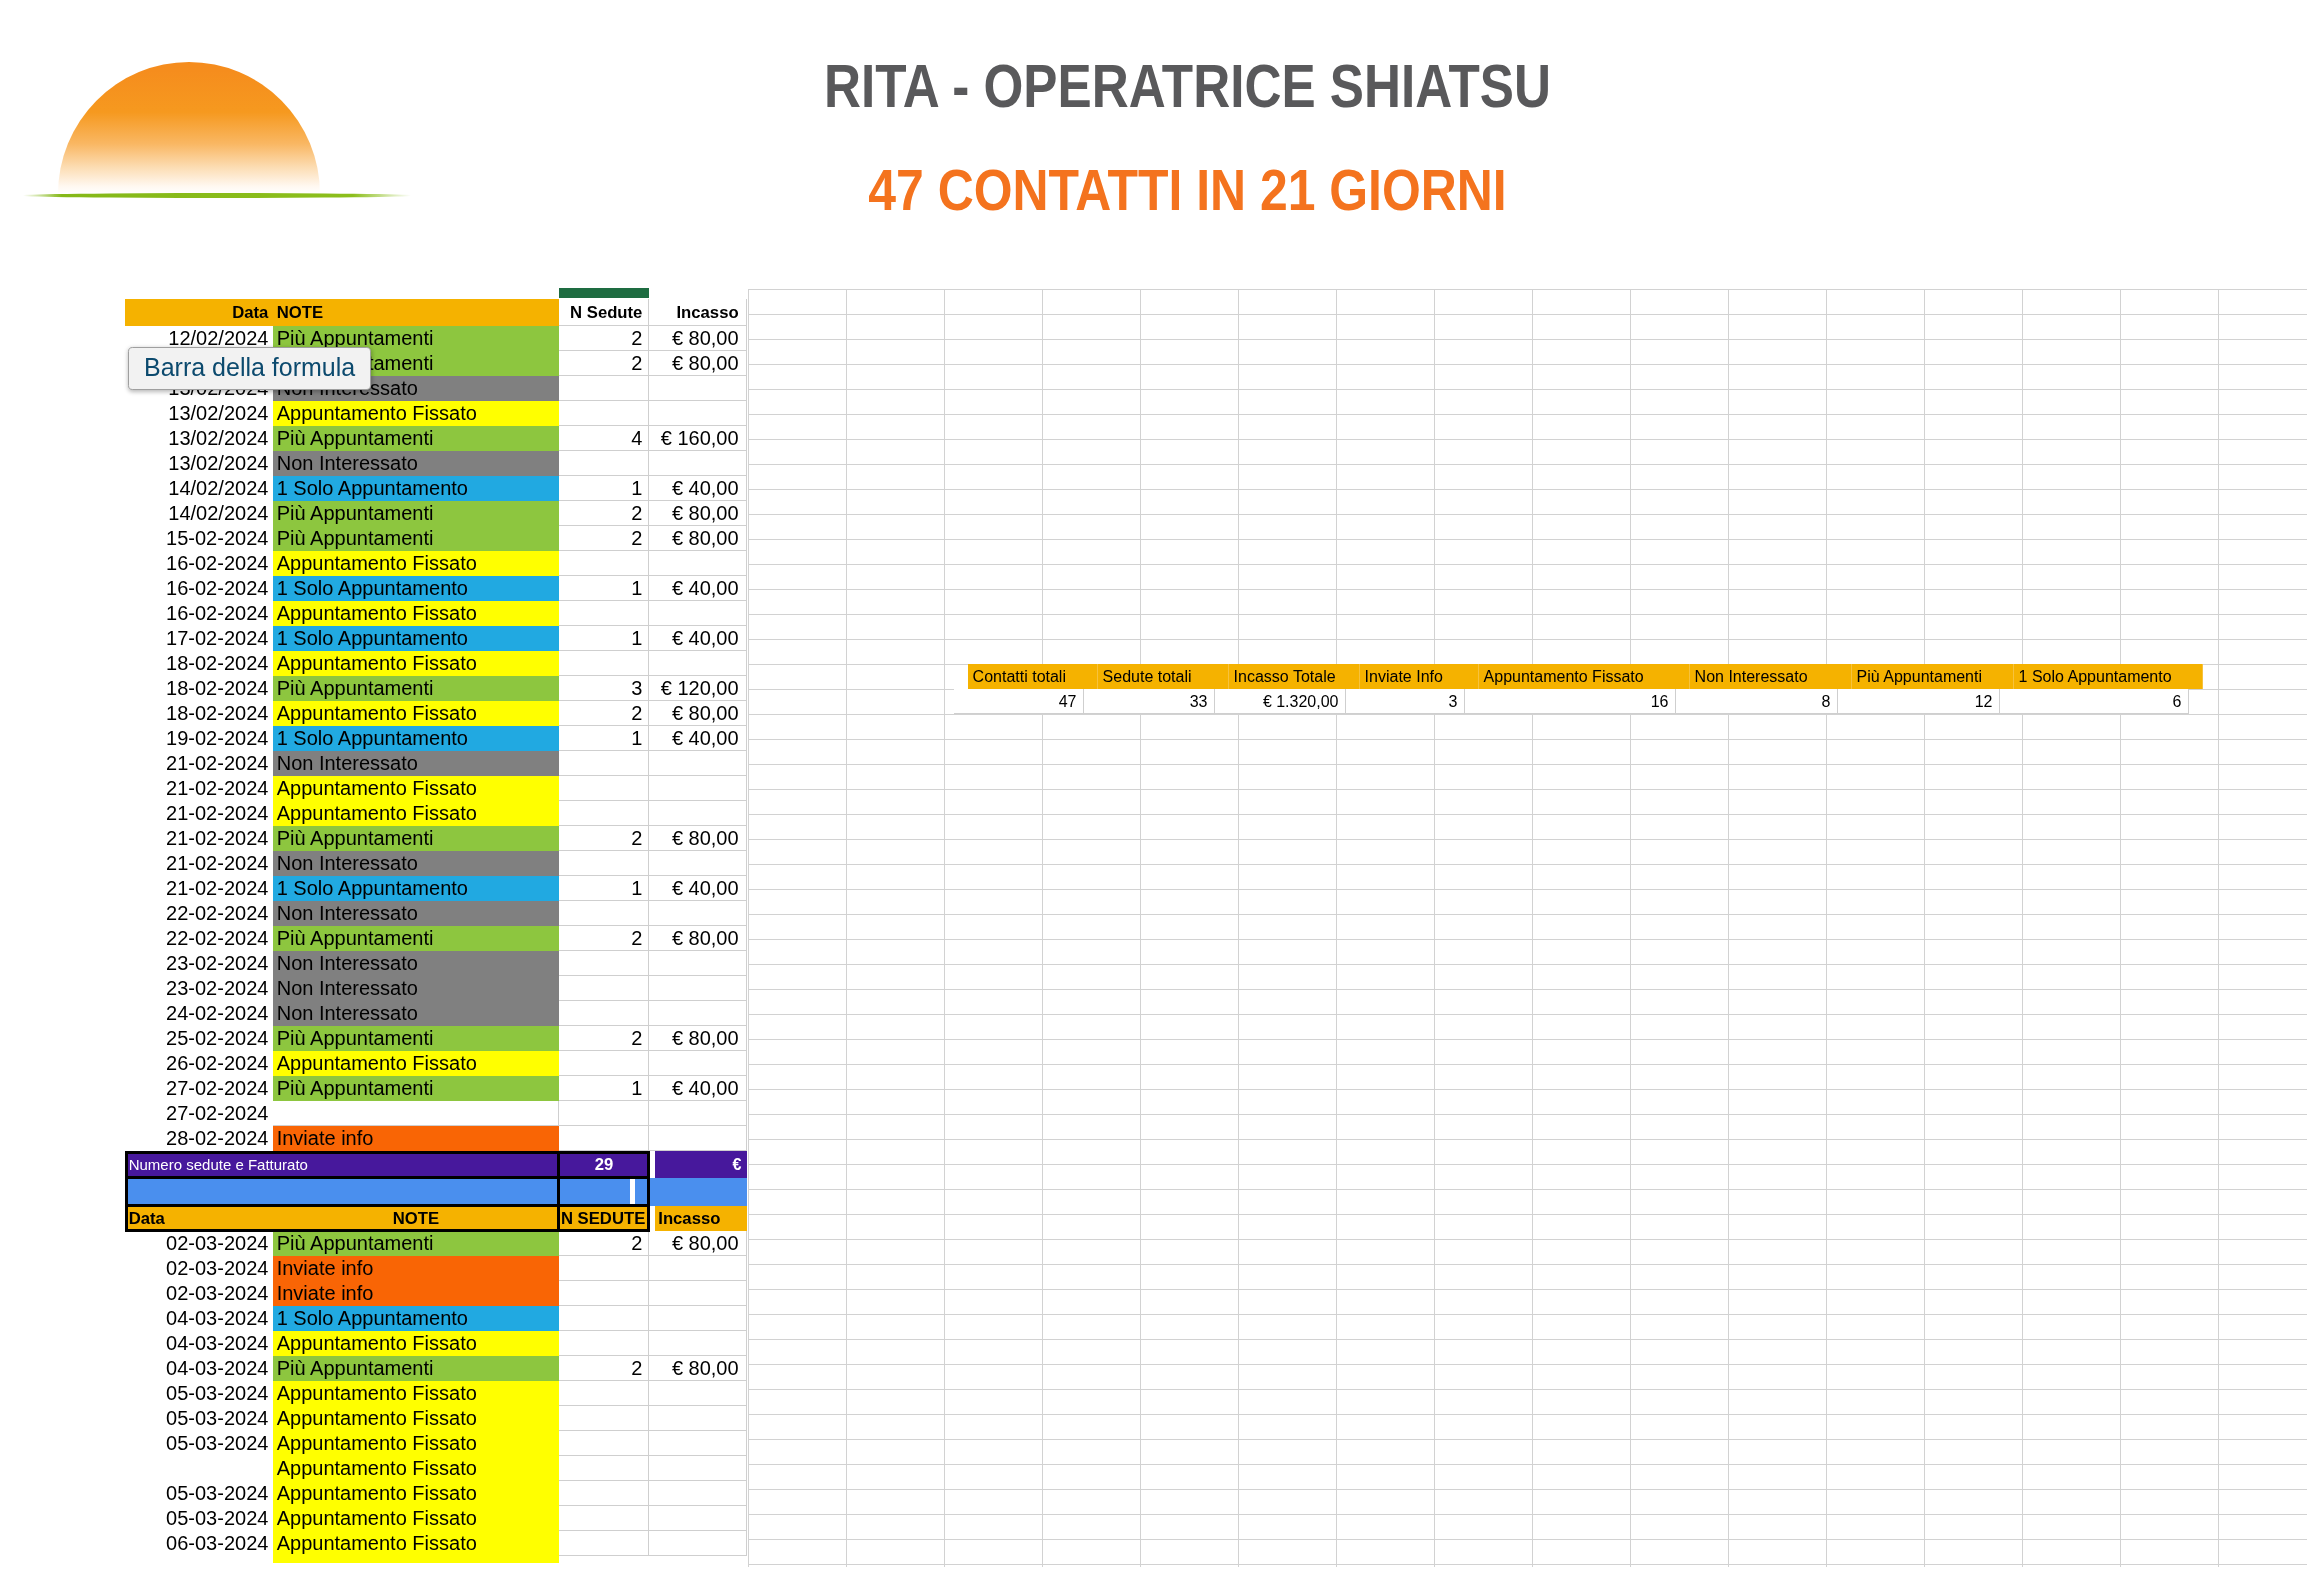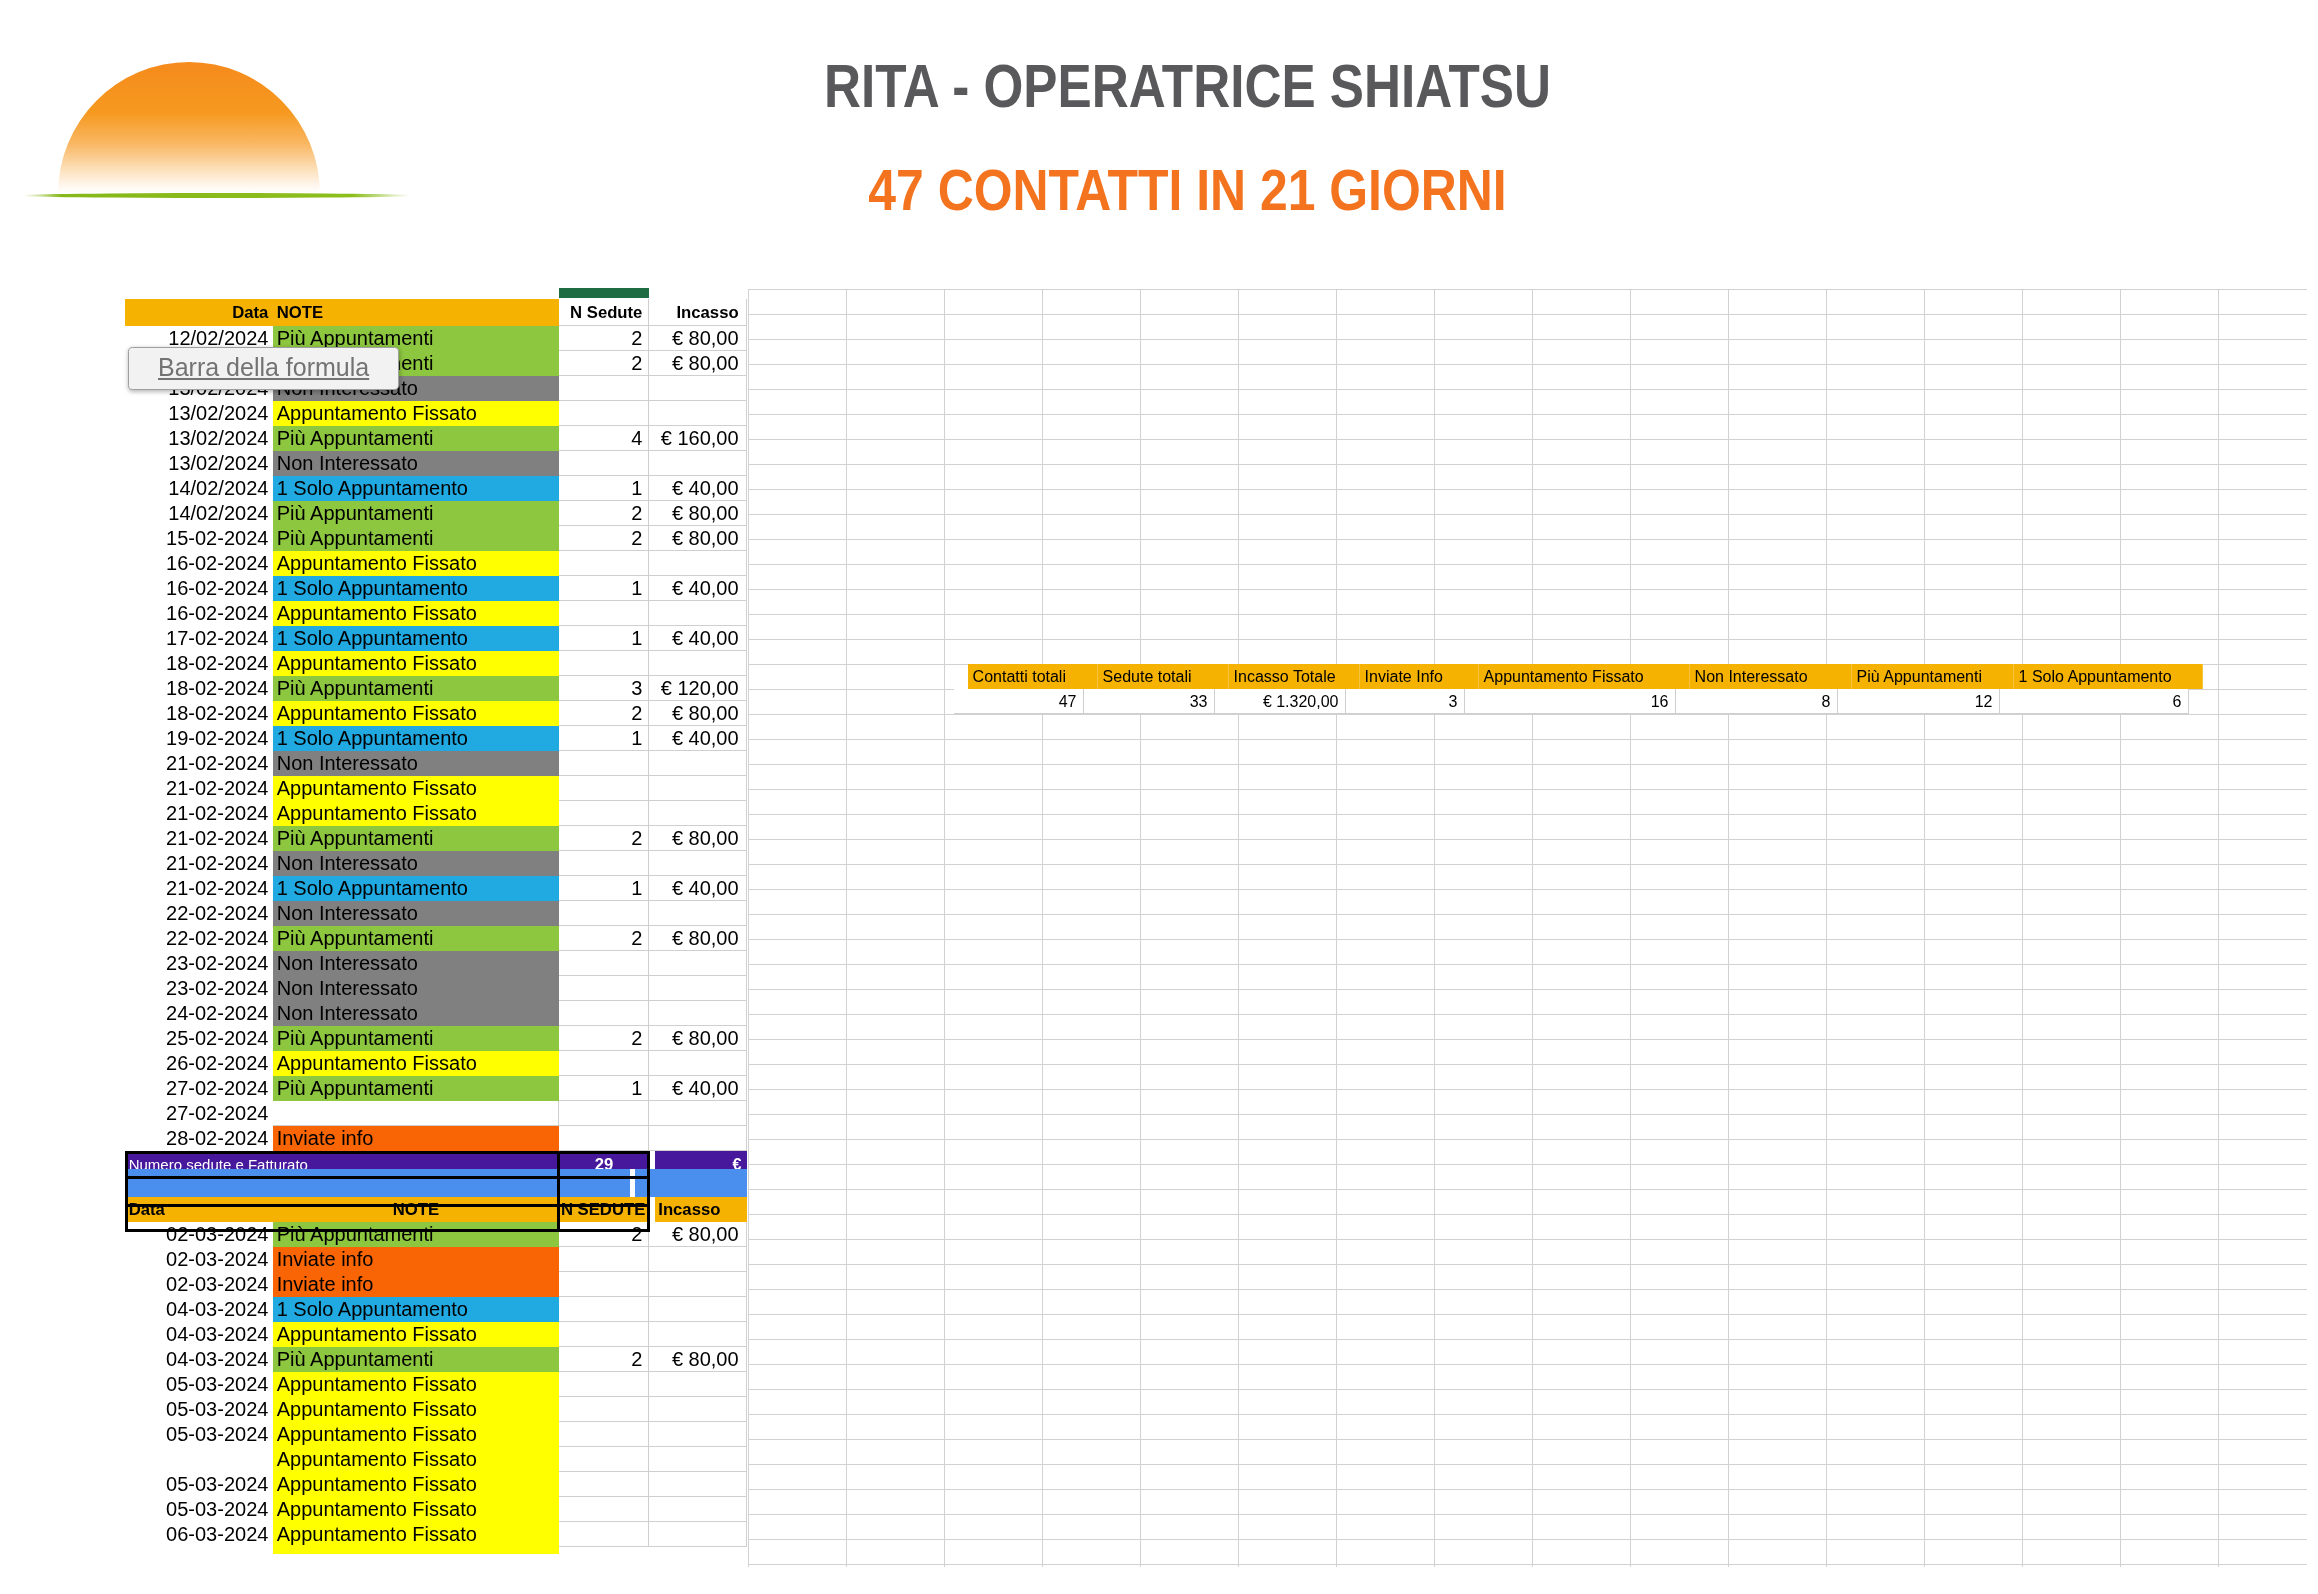--- a/index.html
+++ b/index.html
@@ -45,21 +45,21 @@
        border-right:0.9px solid #cfcfcf;border-bottom:0.9px solid #cfcfcf;background:#fff;}
   .t-piu{background:#8DC63F;}
   .t-fissato{background:#FFFF00;}
   .t-non{background:#808080;}
   .t-solo{background:#21A9E1;}
   .t-info{background:#F96505;}
   .t-empty{background:#fff;border-right:0.9px solid #cfcfcf;border-bottom:0.9px solid #cfcfcf;}
   
   .tot-wrap{position:relative;}
   .trow{display:flex;position:relative;}
-  .tp{height:18px;line-height:27px;justify-content:center;}
+  .tp{height:27px;line-height:27px;justify-content:center;}
   .tb{height:28px;}
   .th2{height:25px;line-height:25px;}
   .seg-left{width:524px;display:flex;}
   .seg-gap{width:5.6px;background:#fff;}
   .seg-right{width:93px;padding-left:22px;}
   .purple{background:#47189C;color:#fff;}
   .bluerow{background:#4A8FEE;}
   .gold{background:#F5B200;color:#000;}
   .tot-label{width:434px;padding-left:3.7px;font-size:15px;white-space:nowrap;box-sizing:border-box;}
   .tot-n{width:90px;text-align:center;font-weight:bold;font-size:16.7px;}
@@ -74,21 +74,21 @@
   
   .summary{position:absolute;left:954px;top:664px;}
   .srow{display:flex;height:25px;line-height:25px;font-size:16px;}
   .scell{box-sizing:border-box;white-space:nowrap;overflow:hidden;}
   .sh{background:#F5B200;padding-left:4.6px;border-right:0.9px solid #f7c23d;}
   .sv{background:#fff;text-align:right;padding-right:6.5px;border-right:0.9px solid #cfcfcf;border-bottom:0.9px solid #cfcfcf;}
   
   .tooltip{position:absolute;left:128px;top:347px;height:41px;z-index:9;
     background:#f2f2f2;border:0.9px solid #9f9f9f;border-radius:4.6px;
     box-shadow:0.9px 1.9px 4.6px rgba(0,0,0,.28);
-    color:#737373;font-size:25px;line-height:39px;padding:0 29px;white-space:nowrap;text-decoration:underline;}
+    color:#0c4a6e;font-size:25px;line-height:39px;padding:0 15px;white-space:nowrap;}
 </style>
 </head>
 <body>
 
 <div class="sheet-grid"></div>
 <div class="green-bar"></div>
 
 <div class="logo">
   <div class="sun"></div>
   <div class="horizon-line"></div>

